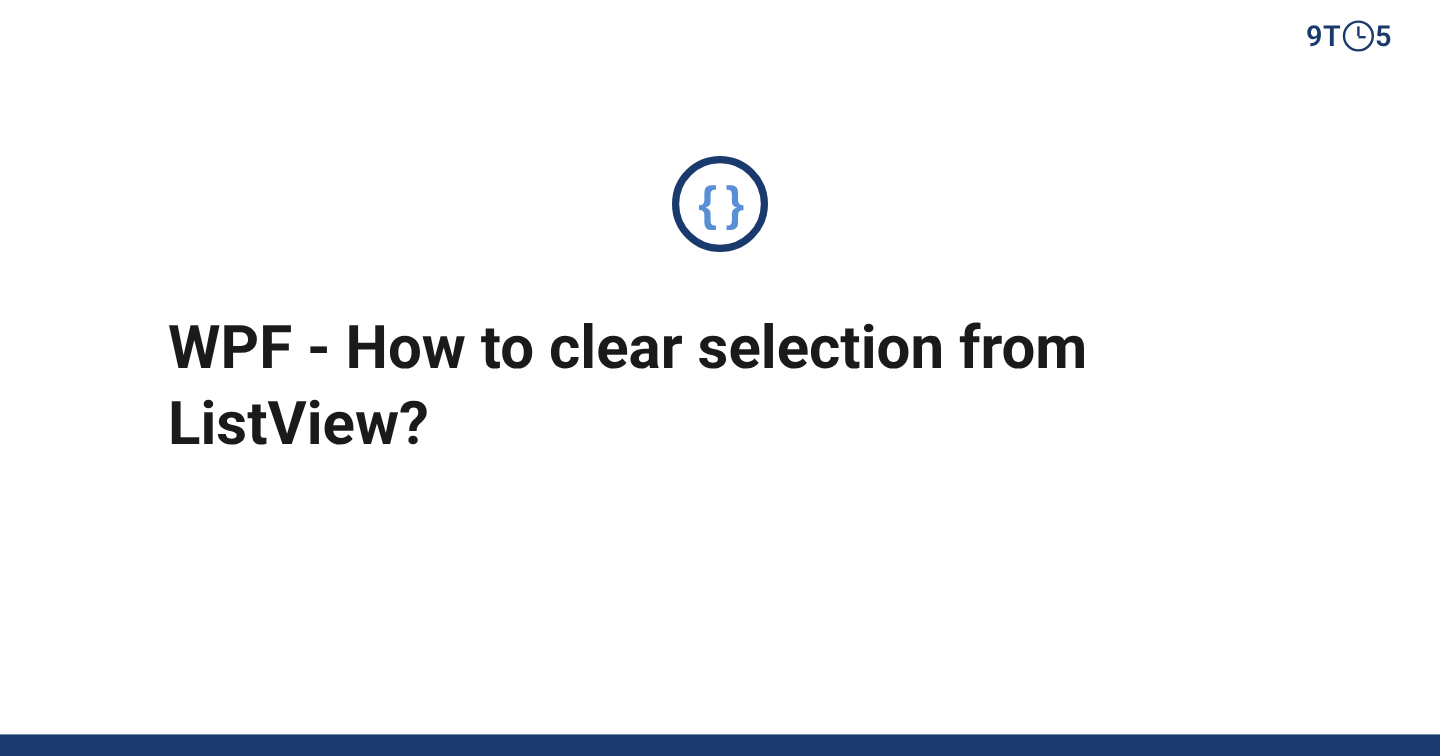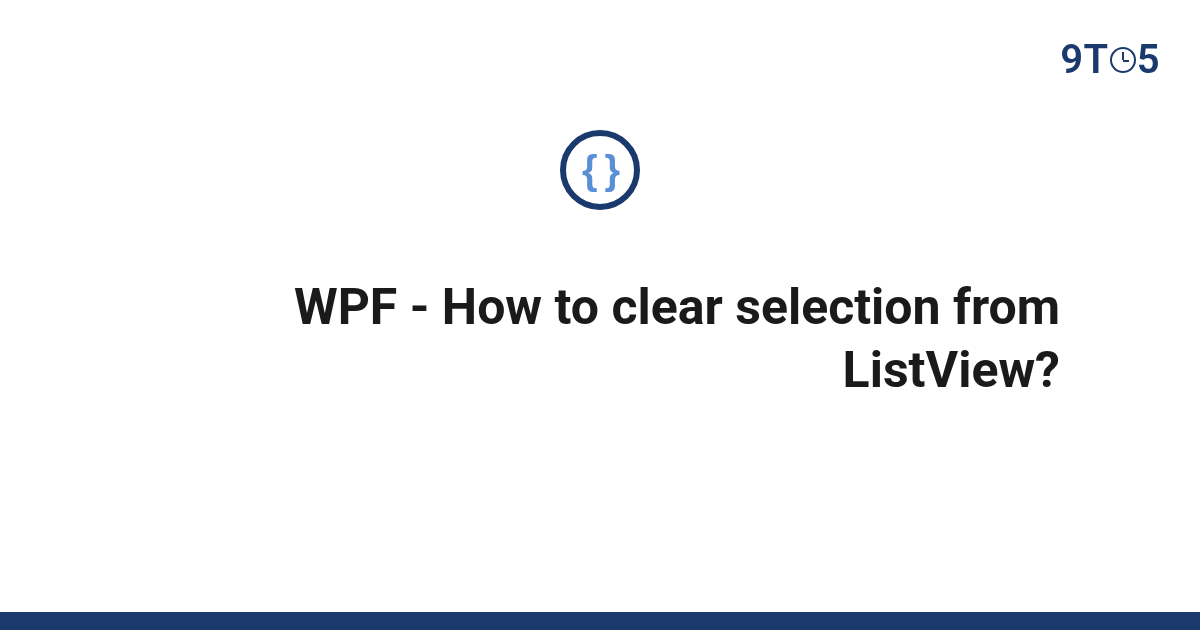--- a/index.html
+++ b/index.html
@@ -10,23 +10,23 @@
     body {
       width: 1200px;
       height: 630px;
       font-family: -apple-system, BlinkMacSystemFont, 'Segoe UI', Roboto, Helvetica, Arial, sans-serif;
       background: #ffffff;
       position: relative;
       overflow: hidden;
     }
     .header-logo {
       position: absolute;
-      top: 36px;
+      top: 16px;
       right: 40px;
-      font-size: 40px;
+      font-size: 24px;
       font-weight: 500;
       letter-spacing: 0.5px;
       display: flex;
       align-items: center;
     }
     .logo-9t {
       color: #1a3a6e;
       font-weight: 600;
     }
     .logo-clock {
@@ -92,25 +92,24 @@
       font-size: 40px;
       font-weight: 700;
       color: #5a8fd6;
       letter-spacing: -2px;
       line-height: 1;
     }
     .question-title {
       font-size: 50px;
       font-weight: 700;
       color: #1a1a1a;
-      text-align: right;
+      text-align: left;
       max-width: 1000px;
       line-height: 1.25;
       padding: 0 40px;
-      margin-top: 16px;
     }
     .footer-bar {
       position: absolute;
       bottom: 0;
       left: 0;
       right: 0;
       height: 18px;
       background: #1a3a6e;
     }
   </style>

